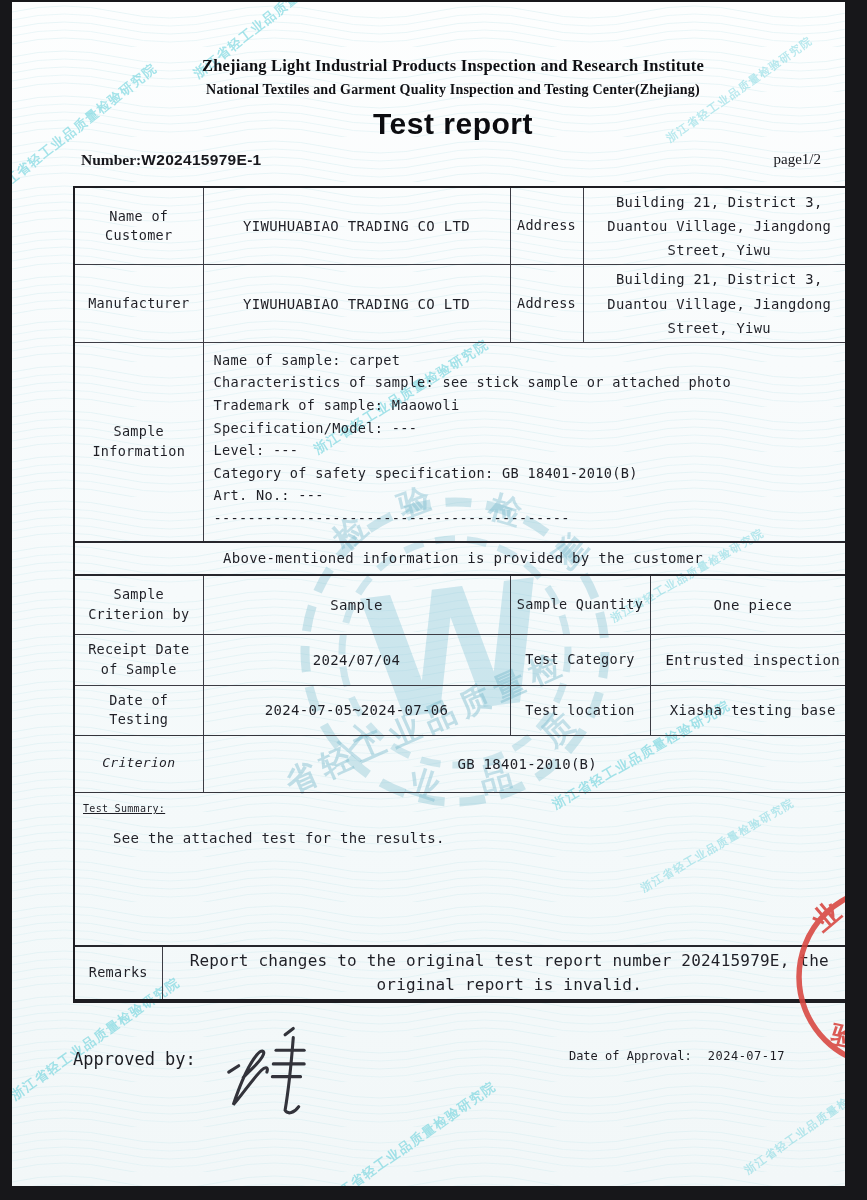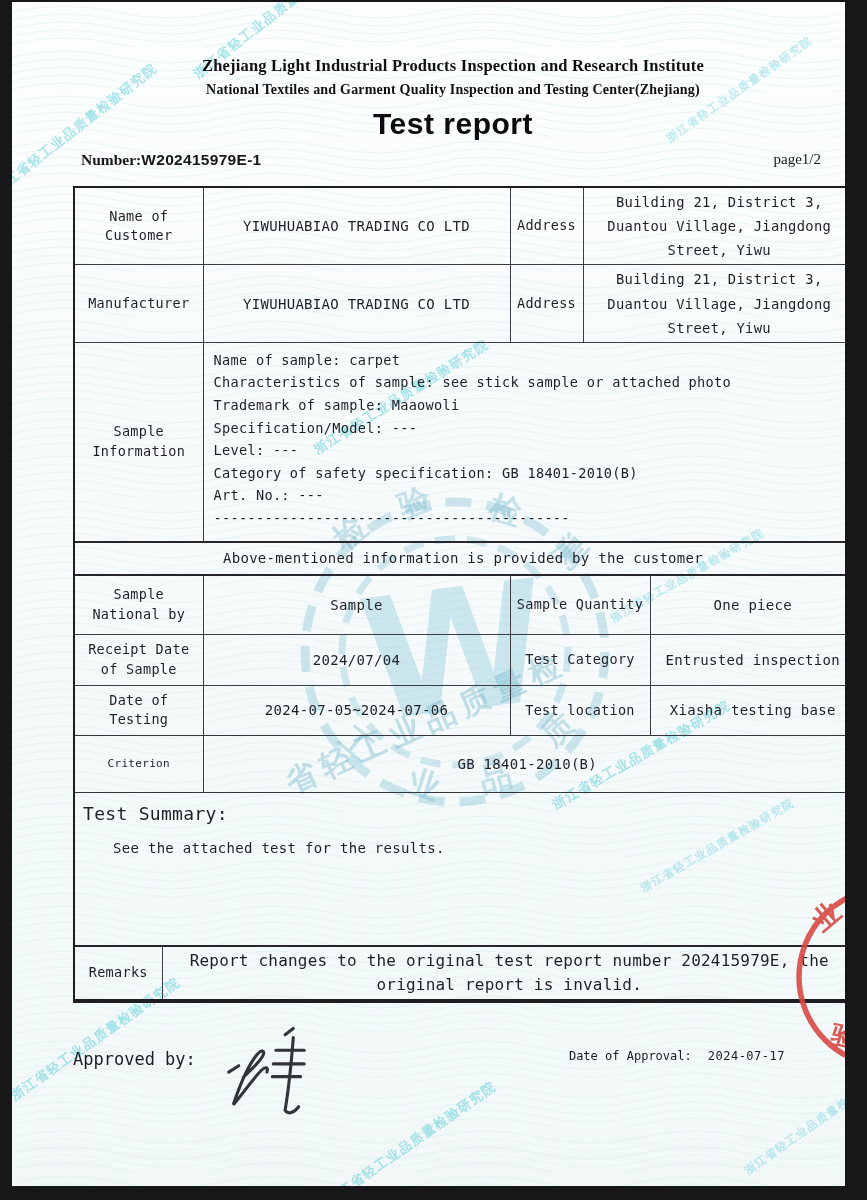--- a/index.html
+++ b/index.html
@@ -73,23 +73,23 @@
   .r2 td{height:50px;}
   .rsample td{height:186px;}
   .addr{font-size:13.8px;line-height:1.75;}
   .sample-lines{text-align:left;vertical-align:top;padding:6px 10px;}
   .sample-lines div{font-size:13.6px;line-height:22.6px;white-space:nowrap;}
   .notice-cell{height:27px;font-size:14px;border:none;}
   .rb1 td{height:54px;}
   .rb2 td{height:46px;}
   .rb3 td{height:45px;}
   .rcrit td{height:52px;}
-  .rcrit .lbl{font-size:11px;}
+  .rcrit .lbl{font-size:13px;font-style:italic;}
   .summary-cell{height:132px;text-align:left;vertical-align:top;padding:10px 8px;border:none;}
-  .summary-label{font-size:18px;}
+  .summary-label{font-size:10px;text-decoration:underline;}
   .summary-text{font-size:14px;margin-top:16px;padding-left:30px;}
   .rrem td{height:46px;text-align:center;}
   .rrem .rem-text{font-size:16px;letter-spacing:.2px;text-align:center;padding-left:7px;padding-right:2px;line-height:1.5;}
   
   .foot{display:flex;align-items:flex-start;margin-top:32px;position:relative;height:90px;}
   .approved{margin-top:14px;font-size:17px;color:#1c1c22;}
   .sig{margin-left:20px;margin-top:-12px;}
   .date-group{margin-left:auto;margin-right:48px;margin-top:14px;font-size:12px;color:#1c1c22;display:flex;}
   .date-value{margin-left:16px;letter-spacing:.5px;}
   
@@ -212,21 +212,21 @@
       <div class="sec" style="border-top:none;">
         <table>
           <colgroup>
               <col style="width:128px">
               <col style="width:307px">
               <col style="width:140px">
               <col style="width:205px">
             </colgroup>
           <tbody>
               <tr class="rb1">
-            <td class="lbl">Sample National by</td>
+            <td class="lbl">Sample Criterion by</td>
             <td>Sample</td>
             <td class="lbl">Sample Quantity</td>
             <td>One piece</td>
           </tr>
           <tr class="rb2">
             <td class="lbl">Receipt Date of Sample</td>
             <td>2024/07/04</td>
             <td class="lbl">Test Category</td>
             <td>Entrusted inspection</td>
           </tr>

